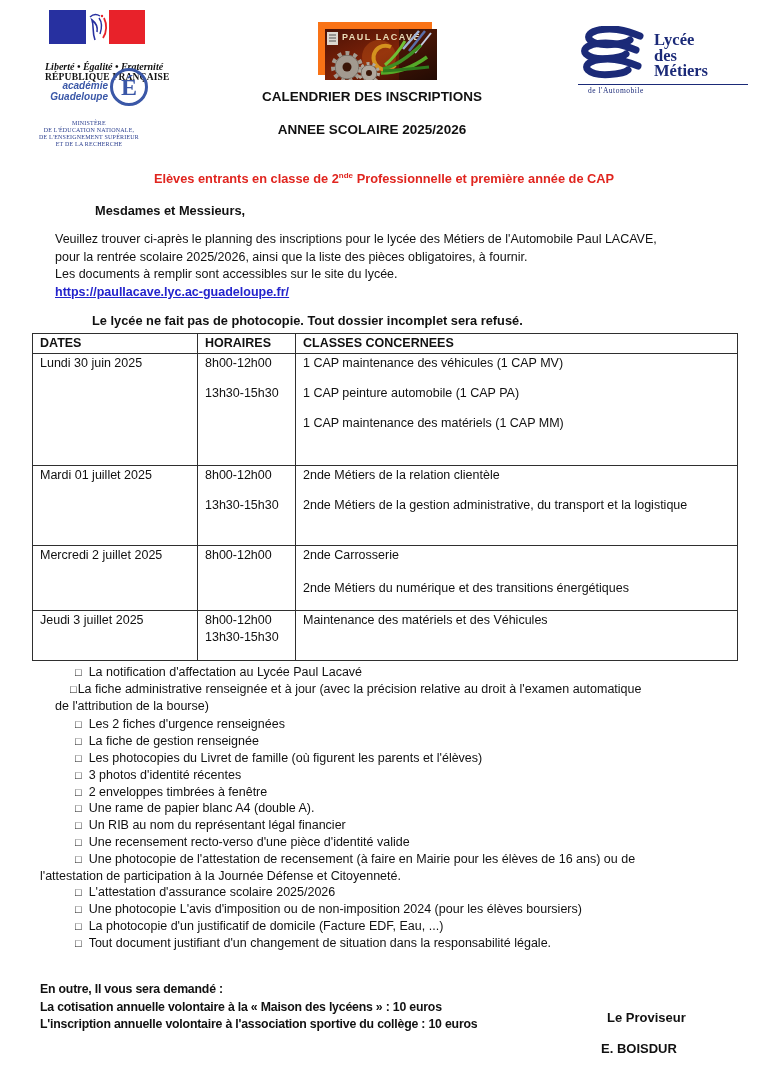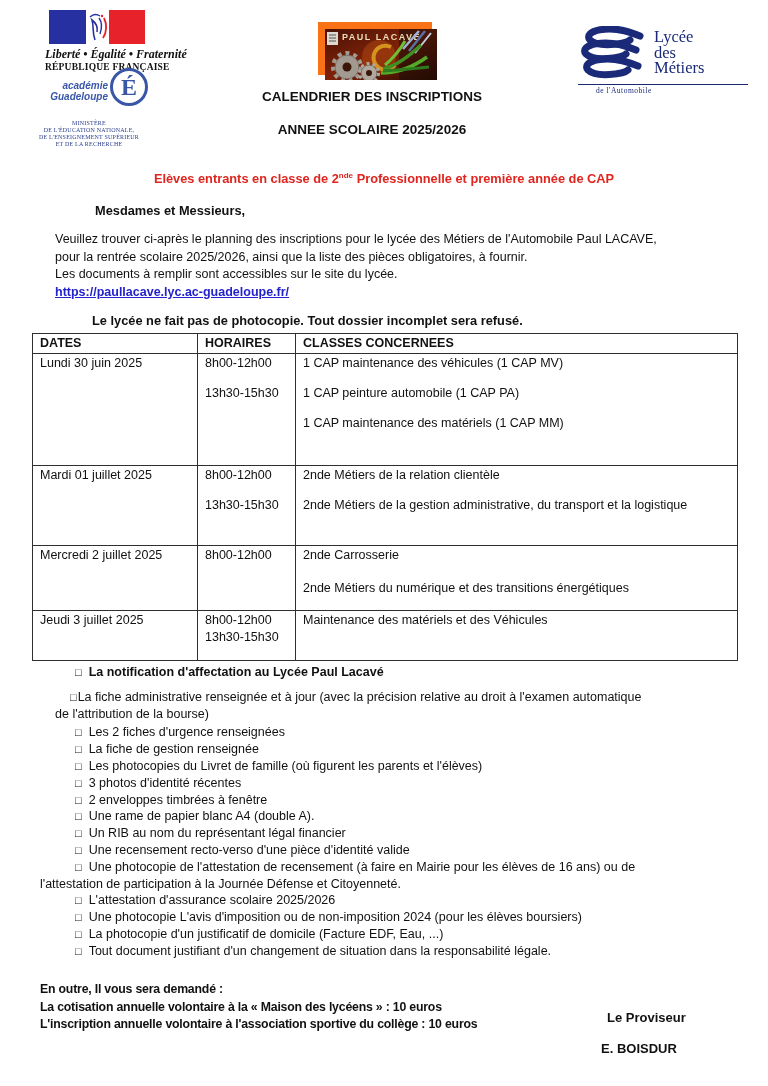--- a/index.html
+++ b/index.html
@@ -6,45 +6,45 @@
   html,body { background:#ffffff; }
   .page {
     position:relative; width:768px; height:1086px; margin:0 auto;
     background:#ffffff; overflow:hidden;
     font-family:"Liberation Sans", sans-serif; color:#111;
   }
   
   .rf-block { position:absolute; left:45px; top:10px; width:104px; text-align:center; }
   .rf-flag { display:block; margin:0 auto; }
   .rf-motto { font-family:"Liberation Serif", serif; font-style:italic; font-weight:bold;
-              font-size:12px; margin-top:3px; white-space:nowrap; }
+              font-size:10px; margin-top:17px; white-space:nowrap; }
   .rf-name  { font-family:"Liberation Serif", serif; font-weight:bold; font-size:9.5px;
               letter-spacing:0.2px; white-space:nowrap; }
 
   .acad-block { position:absolute; left:28px; top:68px; width:122px; }
   .acad-row { position:relative; height:46px; }
   .acad-text { position:absolute; right:42px; top:13px; text-align:right; color:#3a57a7;
                font-size:10px; font-weight:bold; font-style:italic; line-height:10.5px; white-space:nowrap; }
   .acad-circle { position:absolute; right:2px; top:0; width:38px; height:38px;
                  border:3px solid #3a57a7; border-radius:50%; display:flex; align-items:center;
                  justify-content:center; color:#3a57a7; font-size:24px; font-weight:bold;
                  font-family:"Liberation Serif", serif; }
   .ministere { margin-top:6px; text-align:center; color:#2b3f8f;
                font-family:"Liberation Serif", serif; font-size:6px; line-height:7px; letter-spacing:0.2px; }
 
   .lacave { position:absolute; left:318px; top:22px; width:114px; height:53px;
             border:7px solid #f97316; }
 
   .ldm { position:absolute; left:578px; top:26px; width:170px; }
-  .ldm-row { display:flex; align-items:flex-start; }
+  .ldm-row { display:flex; align-items:center;font-weight:bold; }
   .ldm-text { color:#1b2a78; font-family:"Liberation Serif", serif; font-size:16.5px;
               line-height:15.5px; margin-left:6px; margin-top:3px; }
   .ldm-rule { border-top:1.5px solid #1b2a78; margin-top:2px; }
   .ldm-sub  { color:#1b2a78; font-family:"Liberation Serif", serif; font-size:7.5px;
-              margin-top:1px; margin-left:18px; letter-spacing:0.5px; }
+              margin-top:1px; margin-left:10px; letter-spacing:0.5px; }
 
   
   .title1, .title2 { position:absolute; left:0; width:744px; text-align:center;
                      font-weight:bold; font-size:13.5px; }
   .title1 { top:89px; }
   .title2 { top:122px; }
   .red-heading { position:absolute; left:0; top:171px; width:768px; text-align:center;
                  color:#e0251f; font-weight:bold; font-size:12.8px; }
   .red-heading sup { font-size:8px; vertical-align:super; }
 
@@ -59,21 +59,21 @@
   .cal-table th, .cal-table td { border:1.5px solid #2f2f2f; vertical-align:top;
     padding:1px 7px; font-size:12.5px; line-height:17px; text-align:left; }
   .cal-table th { font-weight:bold; height:20px; }
   .gap  { margin-top:13px; }
   .gap2 { margin-top:16px; }
   .hor-center { text-align:center; }
 
   
   .checklist { position:absolute; left:0; top:664px; width:768px; font-size:12.5px; line-height:16.8px; }
   .ck { }
-  .ck.b { font-weight:bold; margin-bottom:8px; }
+  .ck.b { font-weight:normal; margin-bottom:0; }
   .ml75 { margin-left:75px; }
   .ml55 { margin-left:55px; }
   .ml40 { margin-left:40px; }
   .ind15 { text-indent:15px; }
   .ind35 { text-indent:35px; }
   .w600 { width:600px; margin-bottom:2px; }
   .w625 { width:625px; }
   .cb { font-size:11px; margin-right:7px; }
   .cb0 { font-size:11px; margin-right:1px; }
 

